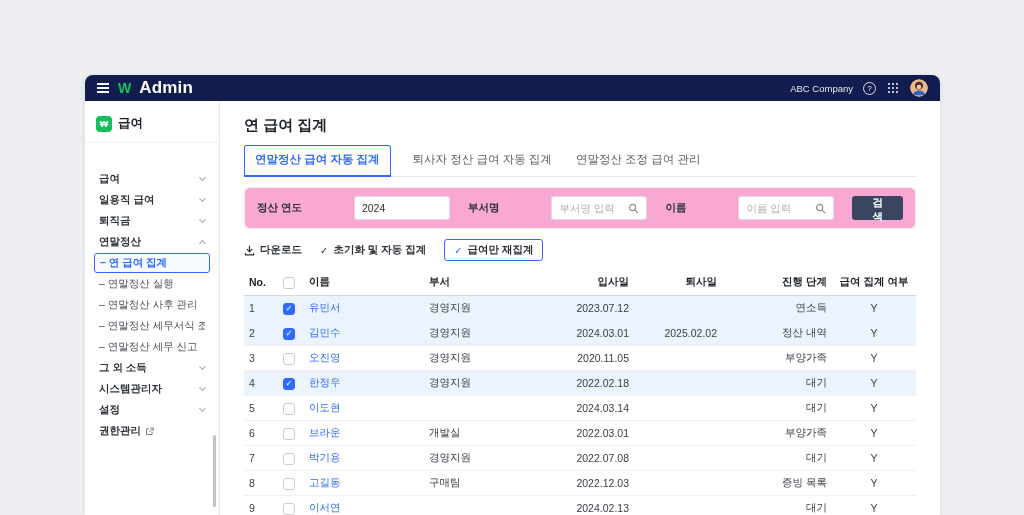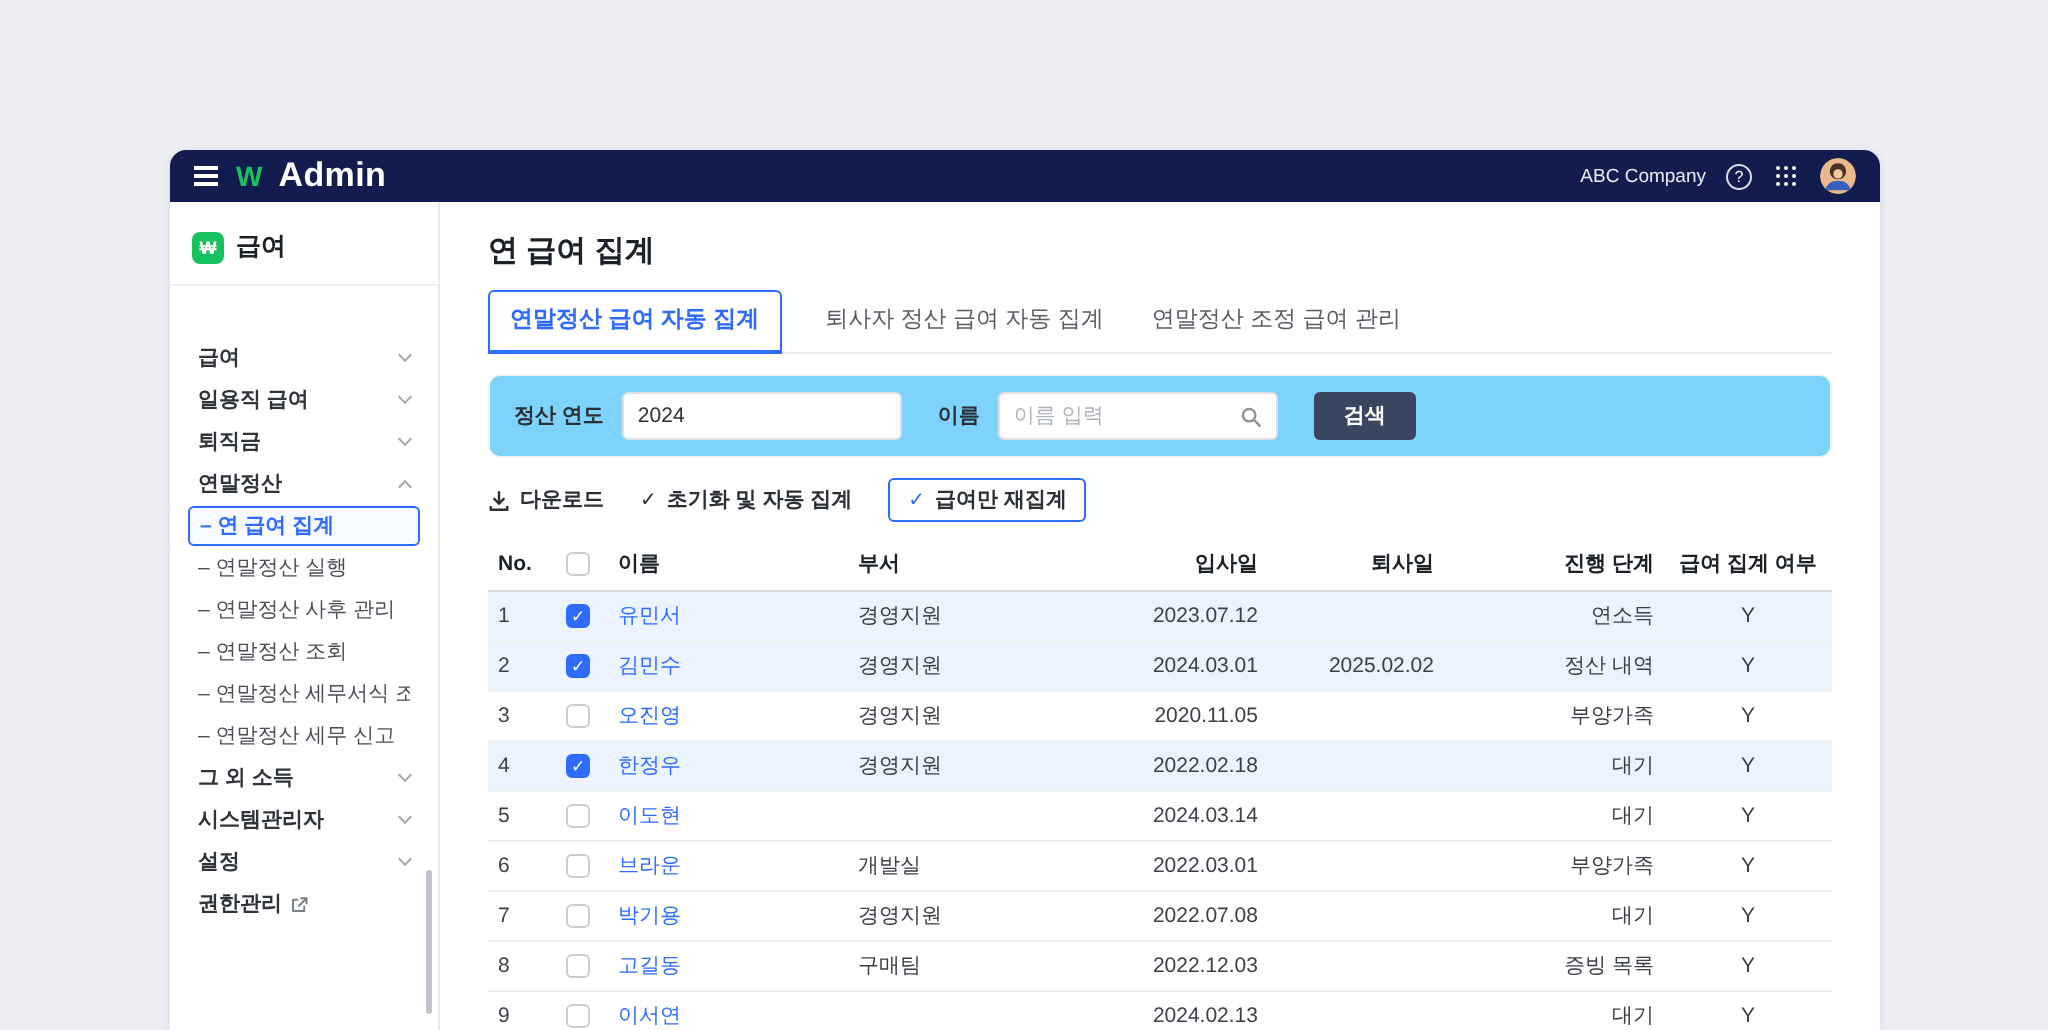--- a/index.html
+++ b/index.html
@@ -62,26 +62,26 @@
   .info-badge { width:12px; height:12px; border:1px solid #6b717c; border-radius:50%; color:#555b66; font-size:8px;
     display:flex; align-items:center; justify-content:center; cursor:pointer; font-style:normal; }
 
   
   .tabs { display:flex; align-items:center; gap:20px; margin-top:8px; border-bottom:1px solid #e7eaee; }
   .tab { font-size:11.5px; color:#575d65; padding:6px 2px 9px; cursor:pointer; white-space:nowrap; }
   .tab.active { color:#2f6bff; font-weight:bold; border:1px solid #2f6bff; border-bottom:2px solid #2f6bff;
     border-radius:3px 3px 0 0; padding:6px 10px 8px; margin-bottom:-1px; background:#fff; }
 
   
-  .filter-panel { margin-top:10px; background:#7dd3fc; border:1px solid #f0f2f5; border-radius:6px;
+  .filter-panel { margin-top:10px; background:#f9a8d4; border:1px solid #f0f2f5; border-radius:6px;
     padding:8px 12px; display:flex; align-items:center; gap:18px; }
   .filter-group { display:flex; align-items:center; gap:9px; }
   .filter-label { font-size:10.5px; font-weight:bold; color:#2b3036; white-space:nowrap; }
   .filter-input { display:flex; align-items:center; background:#fff; border:1px solid #dadfe5; border-radius:3px;
-    height:24px; width:140px; padding:0 7px; }
+    height:24px; width:96px; padding:0 7px;margin-left:43px; }
   .filter-input input { border:none; outline:none; width:100%; font-size:10.5px; color:#2b3036; background:transparent; font-family:inherit; }
   .filter-input input::placeholder { color:#adb3bc; }
   .search-glyph { display:flex; flex:0 0 auto; cursor:pointer; }
   .search-btn { background:#3a4660; color:#fff; border:none; border-radius:3px; height:24px; padding:0 15px;
     font-size:10.5px; font-weight:bold; cursor:pointer; font-family:inherit; }
 
   
   .table-toolbar { margin-top:10px; display:flex; align-items:center; gap:18px; height:22px; }
   .toolbar-item { display:flex; align-items:center; gap:5px; font-size:10.5px; font-weight:bold; color:#2b3036; cursor:pointer; white-space:nowrap; }
   .toolbar-item.boxed { border:1px solid #2f6bff; border-radius:3px; padding:3px 9px; }
@@ -172,25 +172,20 @@
               <span class="nav-label">연말정산 실행</span>
             </span>
           </div>
           <div class="nav-item sub">
             <span class="nav-left">
               <span class="nav-label">연말정산 사후 관리</span>
             </span>
           </div>
           <div class="nav-item sub">
             <span class="nav-left">
-              <span class="nav-label">연말정산 조회</span>
-            </span>
-          </div>
-          <div class="nav-item sub">
-            <span class="nav-left">
               <span class="nav-label">연말정산 세무서식 조회</span>
             </span>
           </div>
           <div class="nav-item sub">
             <span class="nav-left">
               <span class="nav-label">연말정산 세무 신고</span>
             </span>
           </div>
           <div class="nav-item group">
             <span class="nav-left">
@@ -236,20 +231,32 @@
           <div class="tab active">연말정산 급여 자동 집계</div>
           <div class="tab">퇴사자 정산 급여 자동 집계</div>
           <div class="tab">연말정산 조정 급여 관리</div>
         </div>
 
       <div class="filter-panel">
         <div class="filter-group">
           <span class="filter-label">정산 연도</span>
           <span class="filter-input">
             <input value="2024" style="">
+          </span>
+        </div>
+        <div class="filter-group">
+          <span class="filter-label">부서명</span>
+          <span class="filter-input">
+            <input placeholder="부서명 입력" style="">
+            <span class="search-glyph">
+              <svg width="11" height="11" viewBox="0 0 12 12" fill="none" stroke="#8b919a" stroke-width="1.3" stroke-linecap="round">
+                <circle cx="5" cy="5" r="3.4"></circle>
+                  <path d="M7.7 7.7L10.8 10.8"></path>
+              </svg>
+            </span>
           </span>
         </div>
         <div class="filter-group">
           <span class="filter-label">이름</span>
           <span class="filter-input">
             <input placeholder="이름 입력" style="">
             <span class="search-glyph">
               <svg width="11" height="11" viewBox="0 0 12 12" fill="none" stroke="#8b919a" stroke-width="1.3" stroke-linecap="round">
                 <circle cx="5" cy="5" r="3.4"></circle>
                   <path d="M7.7 7.7L10.8 10.8"></path>

